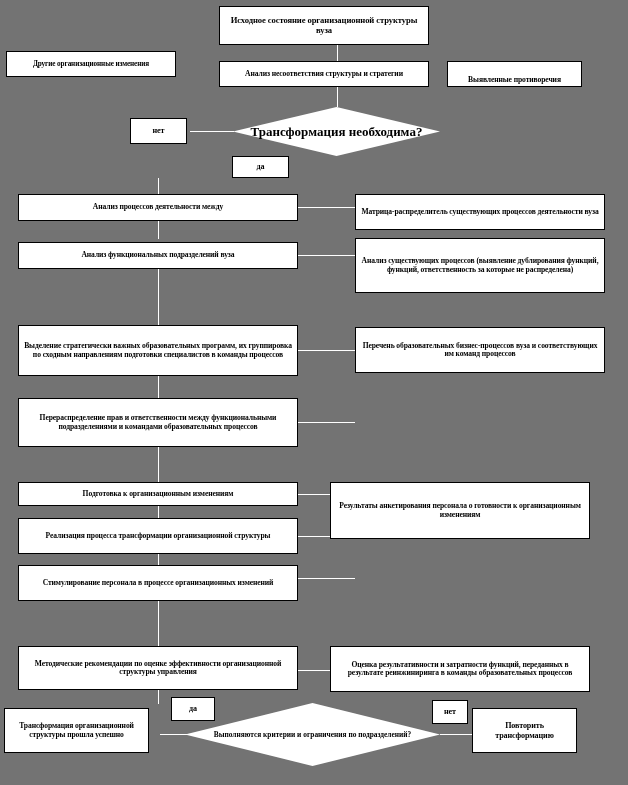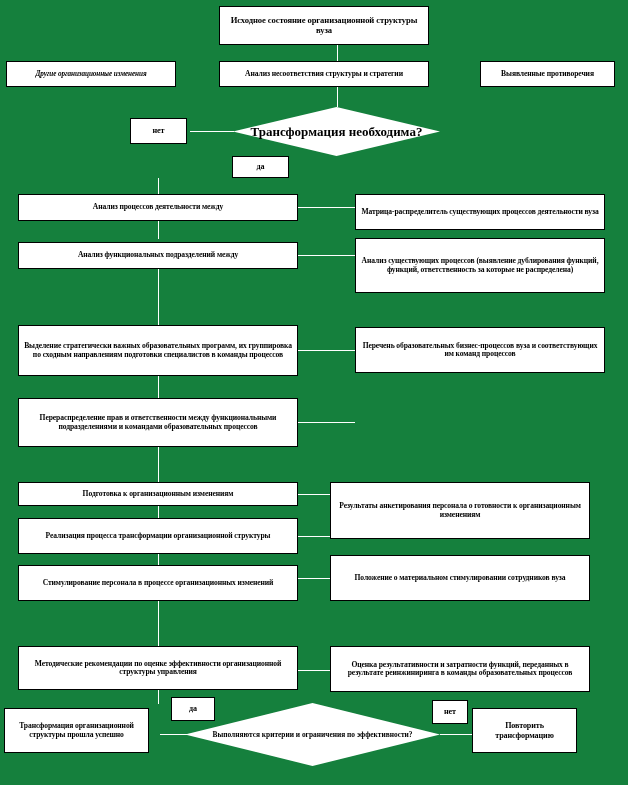--- a/index.html
+++ b/index.html
@@ -4,21 +4,21 @@
 <style>
   html, body {
     margin: 0;
     padding: 0;
     background: #000000;
   }
   #canvas {
     position: relative;
     width: 628px;
     height: 785px;
-    background: #15803d;
+    background: #737373;
     overflow: hidden;
     font-family: "Liberation Serif", "DejaVu Serif", serif;
   }
   .node {
     position: absolute;
     background: #ffffff;
     color: #000000;
     border: 1px solid #000000;
     box-sizing: border-box;
     display: flex;
@@ -95,29 +95,29 @@
   <div class="conn" style="left:298px; top:578px; width:57px; height:1px;"></div>
   <div class="conn" style="left:298px; top:670px; width:57px; height:1px;"></div>
 
   <div class="conn" style="left:160px; top:734px; width:28px; height:1px;"></div>
   <div class="conn" style="left:440px; top:734px; width:45px; height:1px;"></div>
 
   <div class="node t85" style="left:219px; top:6px; width:210px; height:39px;">
     <span>Исходное состояние организационной структуры вуза</span>
   </div>
 
-  <div class="node t7" style="left:6px; top:61px; width:170px; height:26px;font-style:italic;">
+  <div class="node t7" style="left:6px; top:51px; width:170px; height:26px;">
     <span>Другие организационные изменения</span>
   </div>
 
   <div class="node t75" style="left:219px; top:61px; width:210px; height:26px;">
     <span>Анализ несоответствия структуры и стратегии</span>
   </div>
 
-  <div class="node t75" style="left:480px; top:61px; width:135px; height:26px;">
+  <div class="node t75" style="left:447px; top:61px; width:135px; height:26px;align-items:flex-end;">
     <span>Выявленные противоречия</span>
   </div>
 
   <div class="diamond" style="left:233px; top:107px; width:207px; height:49px; font-size:13px;">
     <div class="shape"></div>
     <div class="dlabel">Трансформация необходима?</div>
   </div>
 
   <div class="node t8" style="left:130px; top:118px; width:57px; height:26px;">
     <span>нет</span>
@@ -129,21 +129,21 @@
 
   <div class="node t75" style="left:18px; top:194px; width:280px; height:27px;">
     <span>Анализ процессов деятельности между</span>
   </div>
 
   <div class="node t75" style="left:355px; top:194px; width:250px; height:36px;">
     <span>Матрица-распределитель существующих процессов деятельности вуза</span>
   </div>
 
   <div class="node t75" style="left:18px; top:242px; width:280px; height:27px;">
-    <span>Анализ функциональных подразделений между</span>
+    <span>Анализ функциональных подразделений вуза</span>
   </div>
 
   <div class="node t75" style="left:355px; top:238px; width:250px; height:55px;">
     <span>Анализ существующих процессов (выявление дублирования функций, функций, ответственность за которые не распределена)</span>
   </div>
 
   <div class="node t75" style="left:18px; top:325px; width:280px; height:51px;">
     <span>Выделение стратегически важных образовательных программ, их группировка по сходным направлениям подготовки специалистов в команды процессов</span>
   </div>
 
@@ -165,35 +165,32 @@
   </div>
 
   <div class="node t75" style="left:18px; top:518px; width:280px; height:36px;">
     <span>Реализация процесса трансформации организационной структуры</span>
   </div>
 
   <div class="node t75" style="left:18px; top:565px; width:280px; height:36px;">
     <span>Стимулирование персонала в процессе организационных изменений</span>
   </div>
 
-  <div class="node t75" style="left:330px; top:555px; width:260px; height:46px;">
-    <span>Положение о материальном стимулировании сотрудников вуза</span>
-  </div>
 
   <div class="node t75" style="left:18px; top:646px; width:280px; height:44px;">
     <span>Методические рекомендации по оценке эффективности организационной структуры управления</span>
   </div>
 
   <div class="node t75" style="left:330px; top:646px; width:260px; height:46px;">
     <span>Оценка результативности и затратности функций, переданных в результате реинжиниринга в команды образовательных процессов</span>
   </div>
 
   <div class="diamond" style="left:185px; top:703px; width:255px; height:63px; font-size:7.4px;">
     <div class="shape"></div>
-    <div class="dlabel">Выполняются критерии и ограничения по эффективности?</div>
+    <div class="dlabel">Выполняются критерии и ограничения по подразделений?</div>
   </div>
 
   <div class="node t8" style="left:171px; top:697px; width:44px; height:24px;">
     <span>да</span>
   </div>
 
   <div class="node t8" style="left:432px; top:700px; width:36px; height:24px;">
     <span>нет</span>
   </div>
 

